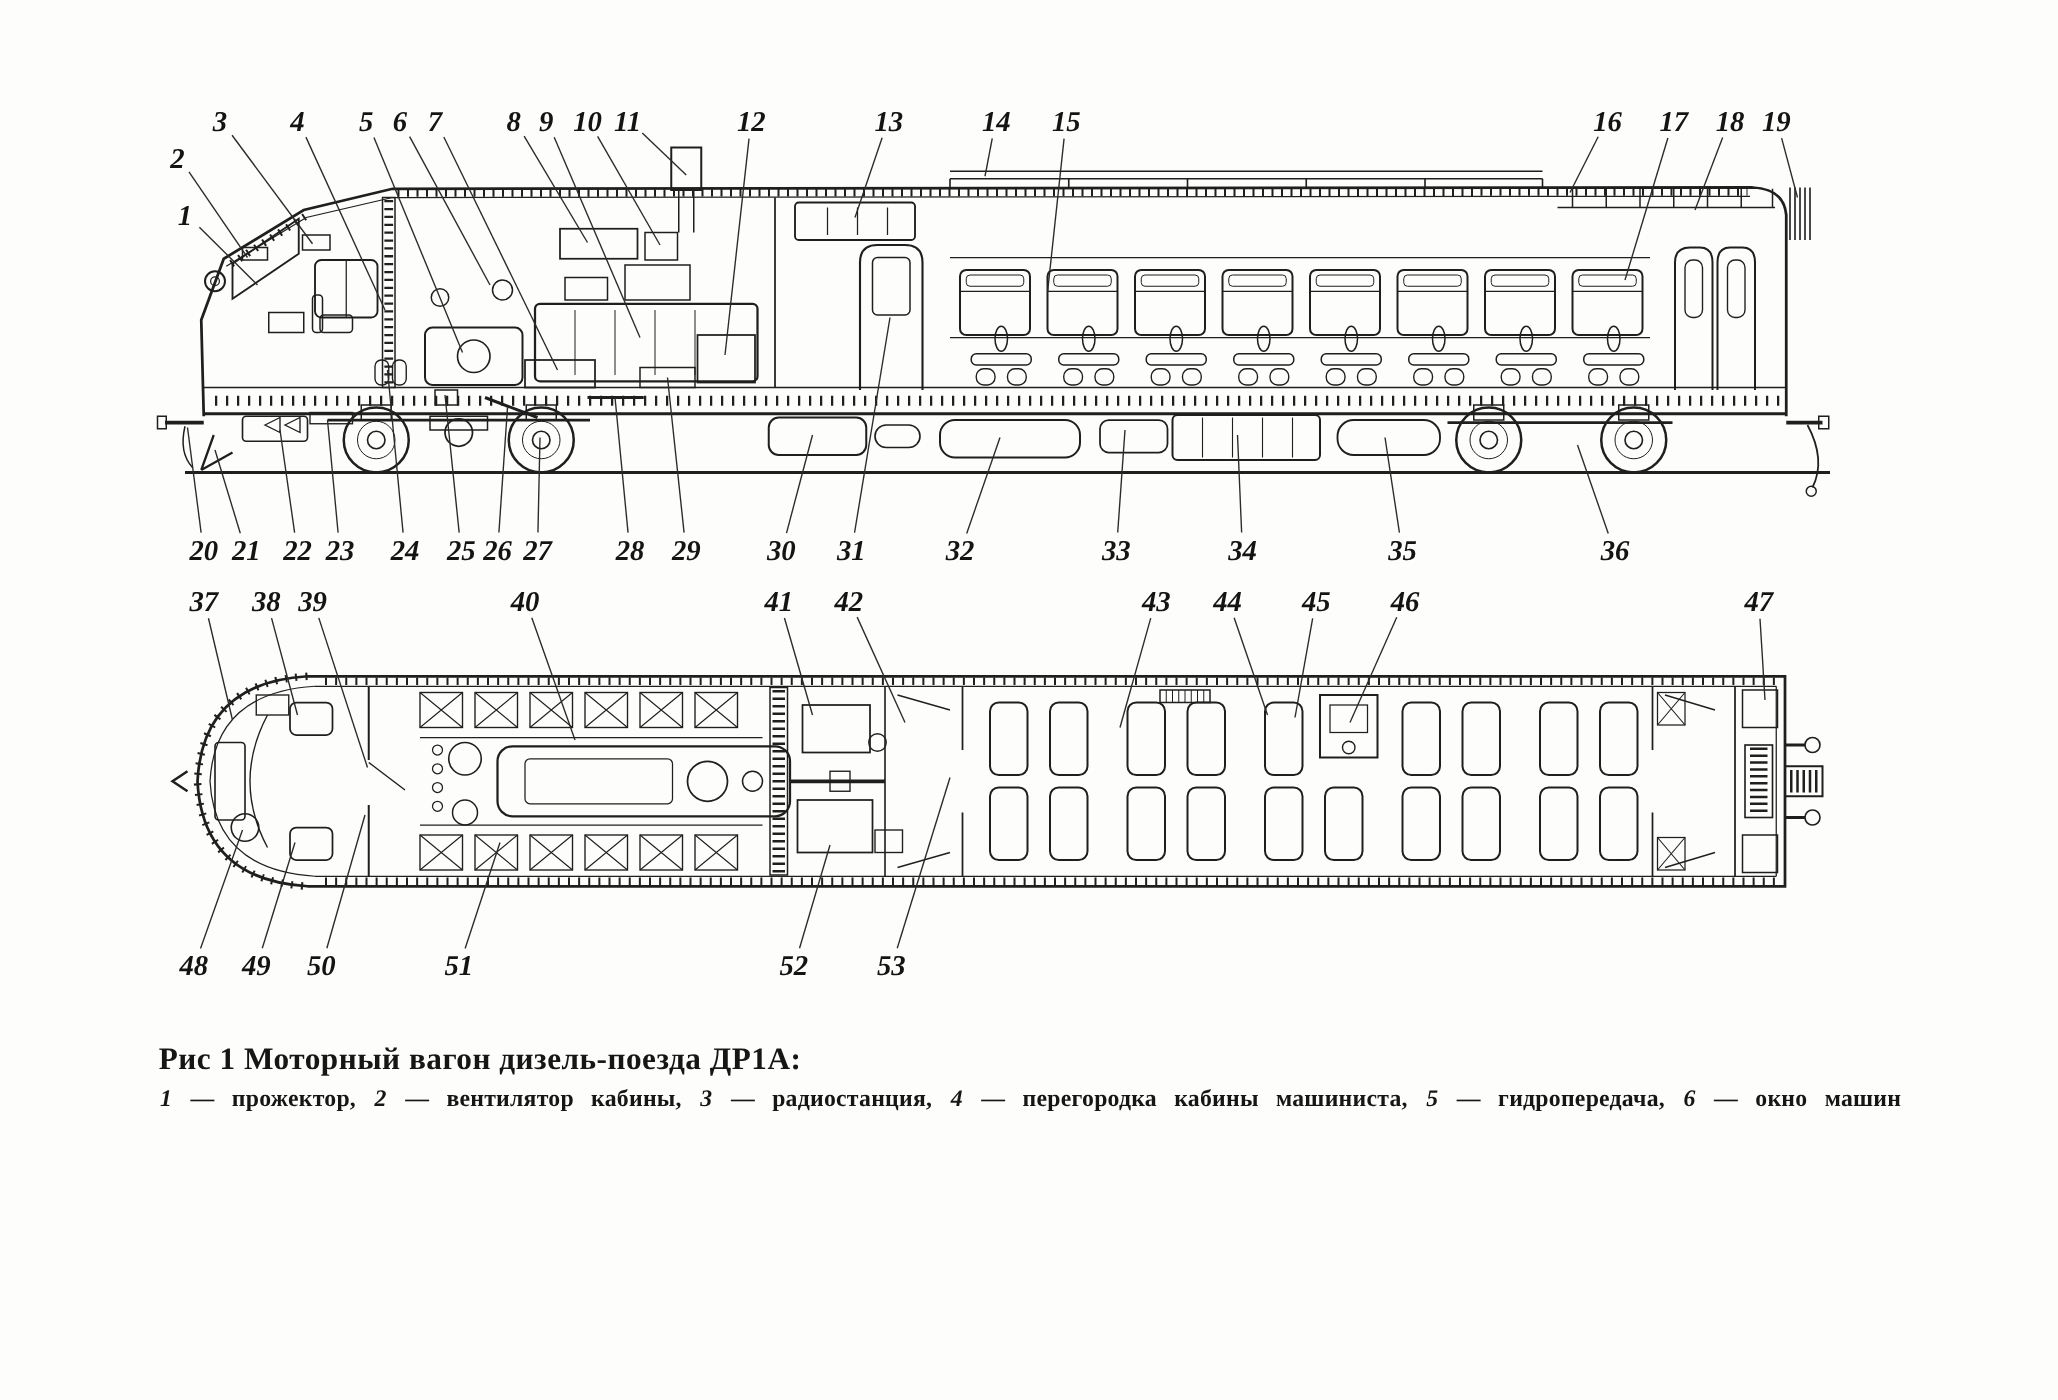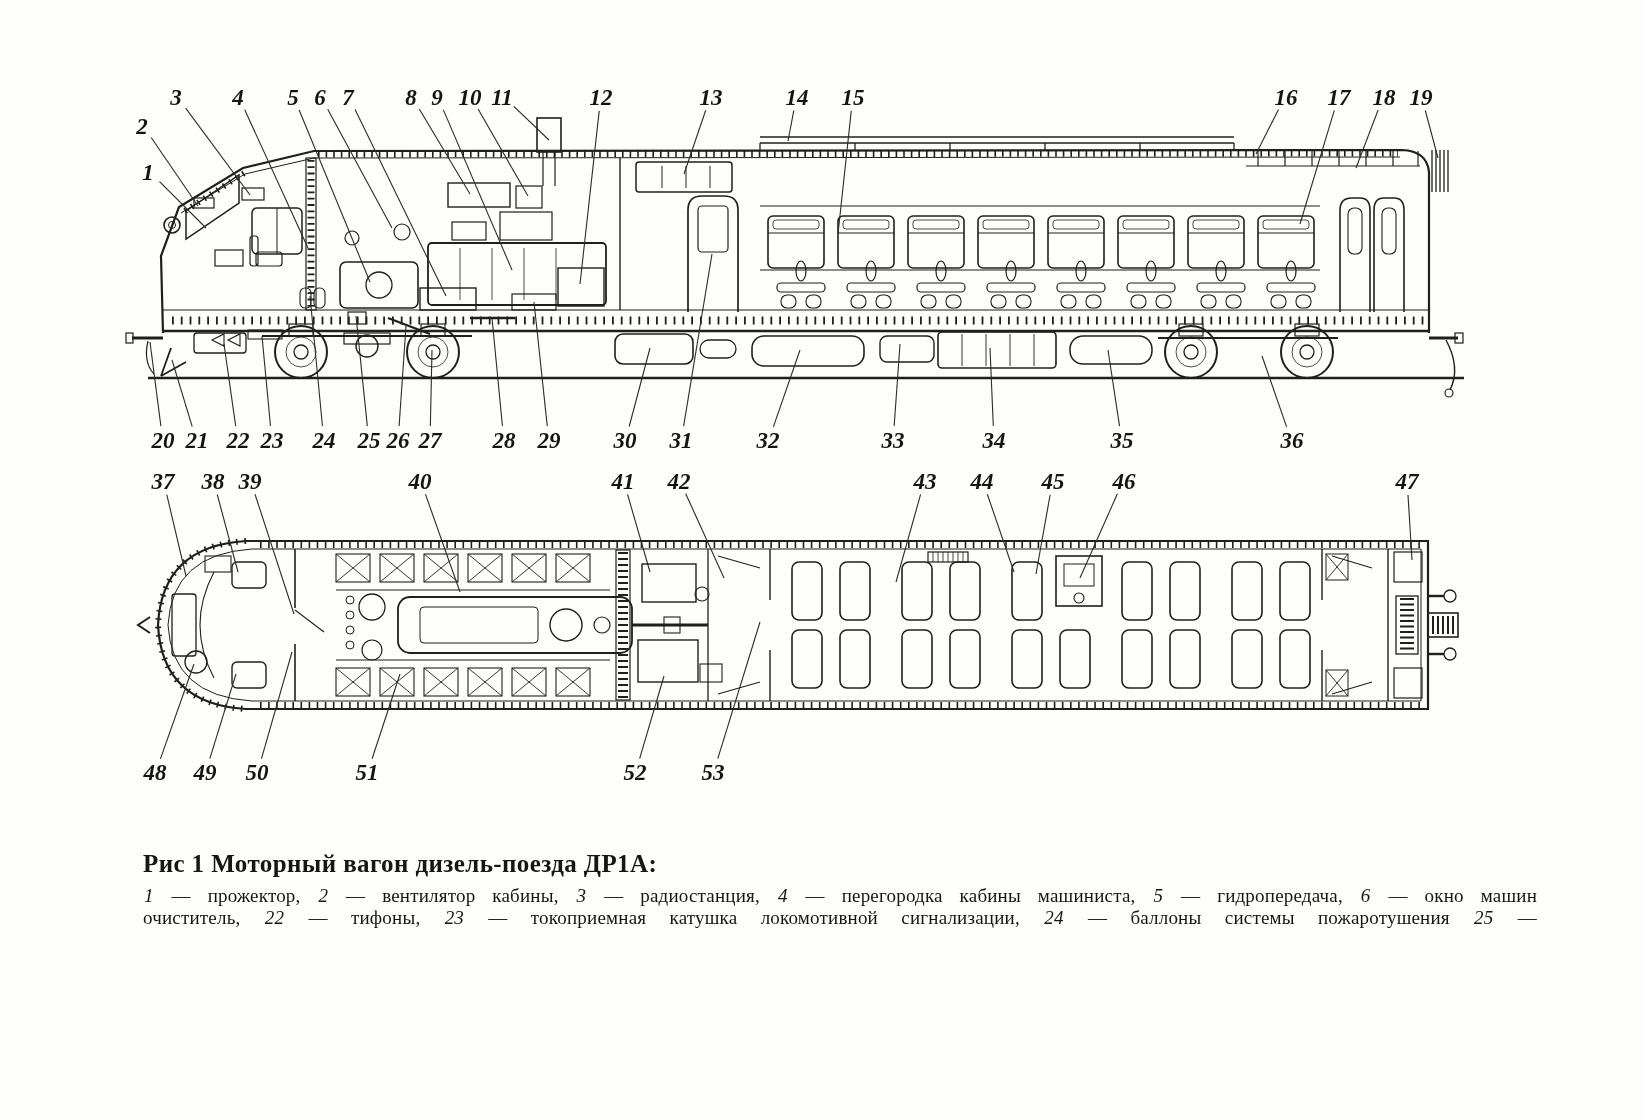--- a/index.html
+++ b/index.html
@@ -5,21 +5,21 @@
   html,body{margin:0;padding:0;background:#e8e8e8;}
   .page{position:relative;width:1646px;height:1120px;background:#fdfdfb;overflow:hidden;
         font-family:"Liberation Serif",serif;color:#161616;}
   .canvas{position:absolute;left:0;top:0;}
   #side-view *, #plan-view *{stroke:#1f1f1f;fill:none;}
   #callout-layer line{stroke:#2b2b2b;stroke-width:1.1;}
   #callout-layer text{font-family:"Liberation Serif",serif;font-style:italic;font-weight:700;
         font-size:23px;fill:#141414;text-anchor:middle;}
   .caption{position:absolute;left:127px;top:834px;width:1394px;}
   .cap-title{font-size:25px;font-weight:700;letter-spacing:.4px;margin-bottom:7px;}
-  .cap-line{font-size:19px;font-weight:400;line-height:22.4px;letter-spacing:.2px;
+  .cap-line{font-size:19px;font-weight:700;line-height:22.4px;letter-spacing:.2px;
         text-align:justify;text-align-last:justify;}
   .cap-line i{font-style:italic;padding:0 1px;}
 </style>
 </head>
 <body>
 
 <div class="page">
 <svg class="canvas" width="1646" height="1120" viewBox="0 0 1646 1120">
   <defs>
     <g id="wheel">
@@ -405,18 +405,17 @@
         <text x="257" y="780">50</text>
         <line x1="372.1060391351311" y1="758.7320346715911" x2="400" y2="674"></line>
         <text x="367" y="780">51</text>
         <line x1="639.6268322654026" y1="758.5981410243511" x2="664" y2="676"></line>
         <text x="635" y="780">52</text>
         <line x1="717.7839899198472" y1="758.6404536812779" x2="760" y2="622"></line>
         <text x="713" y="780">53</text>
       </g>
 </svg>
 
-<figure class="caption" style="margin:16px;">
+<figure class="caption" style="margin:0;">
   <div class="cap-title">Рис 1  Моторный вагон дизель-поезда ДР1А:</div>
   <div class="cap-line"><i>1</i> — прожектор, <i>2</i> — вентилятор кабины, <i>3</i> — радиостанция, <i>4</i> — перегородка кабины машиниста, <i>5</i> — гидропередача, <i>6</i> — окно машин</div>
-  <div class="cap-line">очиститель, <i>22</i> — тифоны, <i>23</i> — токоприемная катушка локомотивной сигнализации, <i>24</i> — баллоны системы пожаротушения  <i>25</i> —</div>
 </figure>
 </div>
 
 </body></html>

